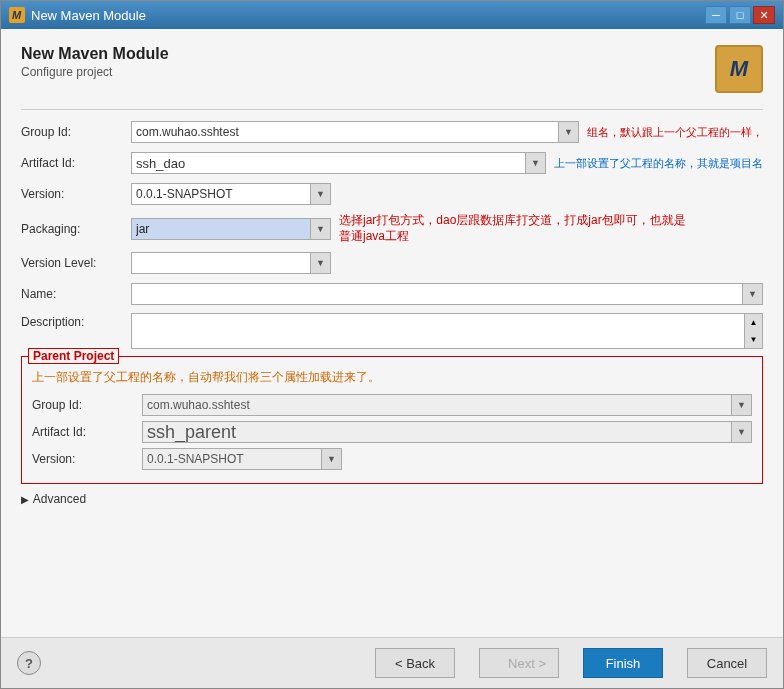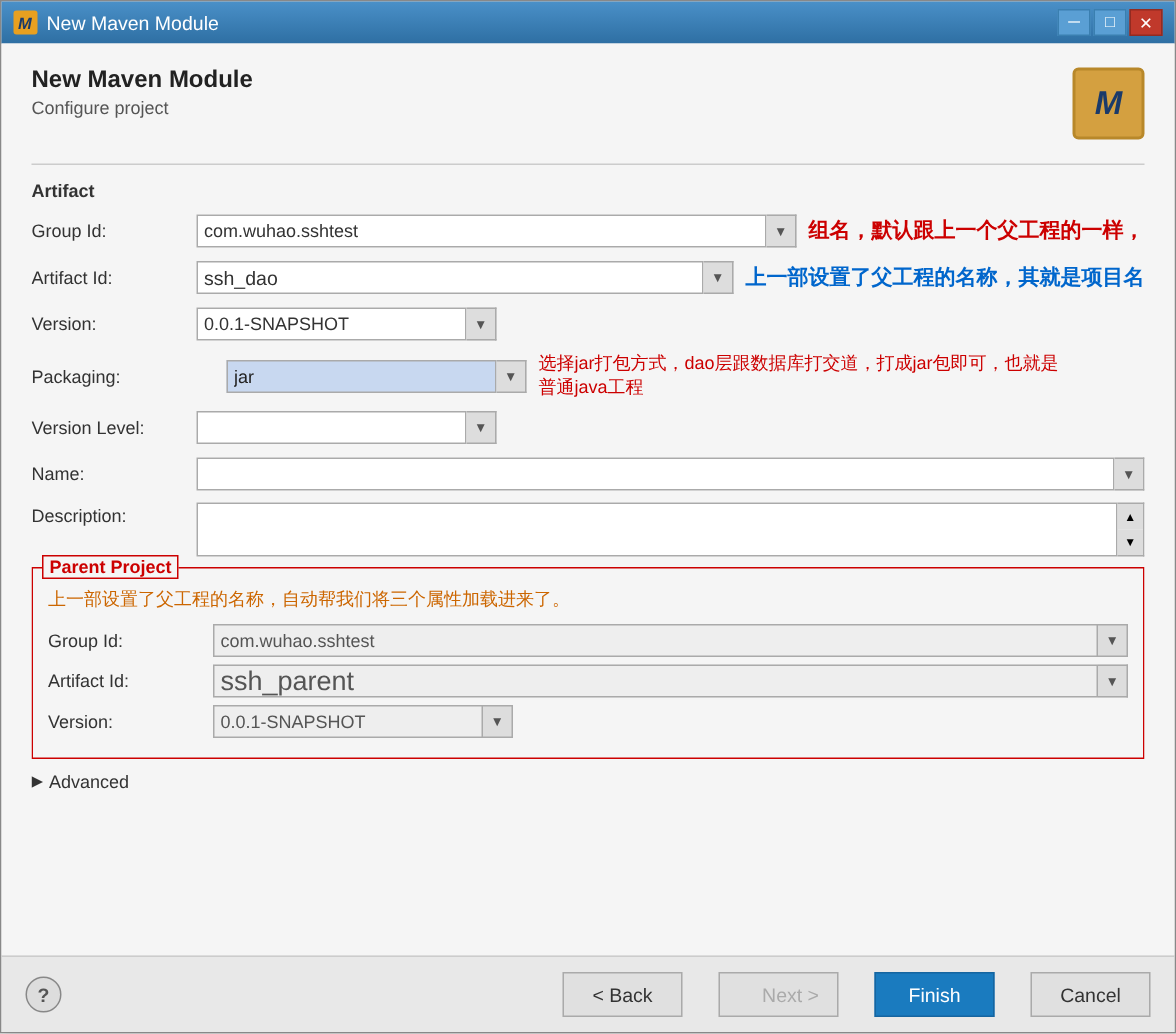--- a/index.html
+++ b/index.html
@@ -170,24 +170,23 @@
       border-left: none;
       cursor: pointer;
       display: flex;
       align-items: center;
       justify-content: center;
       font-size: 9px;
       color: #555;
     }
     .row-suffix {
       margin-left: 8px;
-      font-size: 14px;
+      font-size: 11px;
       color: #cc0000;
       flex-shrink: 0;
-      font-weight: bold;
     }
     .packaging-note {
       margin-left: 8px;
       font-size: 12px;
       color: #cc0000;
       max-width: 350px;
       line-height: 1.3;
     }
     .parent-section {
       border: 1px solid #cc0000;
@@ -361,21 +360,20 @@
       <div class="page-header-text">
         <div class="page-title">New Maven Module</div>
         <div class="page-subtitle">Configure project</div>
       </div>
       <div class="maven-icon">M</div>
     </div>
     <div class="divider"></div>
 
     <div class="form-area">
 
-      <div class="section-label">Artifact</div>
 
       <div class="form-row">
         <div class="form-label">Group Id:</div>
         <div class="form-input-with-btn">
           <input type="text" class="form-input" style="flex: 1 1 0%; height: 22px; border: 1px solid rgb(170, 170, 170); padding: 2px 4px; font-size: 12px;" value="com.wuhao.sshtest">
           <div class="dropdown-btn">▼</div>
         </div>
         <span class="row-suffix">组名，默认跟上一个父工程的一样，</span>
       </div>
 
@@ -391,21 +389,21 @@
       <div class="form-row">
         <div class="form-label">Version:</div>
         <div class="form-input-with-btn" style="flex:0 0 auto;width:200px;">
           <input type="text" class="form-input" style="flex: 1 1 0%; height: 22px; border: 1px solid rgb(170, 170, 170); padding: 2px 4px; font-size: 12px;" value="0.0.1-SNAPSHOT">
           <div class="dropdown-btn">▼</div>
         </div>
       </div>
 
       <div class="form-row">
         <div class="form-label">Packaging:</div>
-        <div class="form-input-with-btn" style="flex:0 0 auto;width:200px;margin-left:20px;">
+        <div class="form-input-with-btn" style="flex:0 0 auto;width:200px;">
           <input type="text" class="form-input selected" style="flex: 1 1 0%; height: 22px; border: 1px solid rgb(170, 170, 170); padding: 2px 4px; font-size: 12px; background: rgb(200, 216, 240);" value="jar">
           <div class="dropdown-btn">▼</div>
         </div>
         <span class="packaging-note">选择jar打包方式，dao层跟数据库打交道，打成jar包即可，也就是普通java工程</span>
       </div>
 
       <div class="form-row">
         <div class="form-label">Version Level:</div>
         <div class="form-input-with-btn" style="flex:0 0 auto;width:200px;">
           <input type="text" class="form-input" style="flex: 1 1 0%; height: 22px; border: 1px solid rgb(170, 170, 170); padding: 2px 4px; font-size: 12px;" value="">

